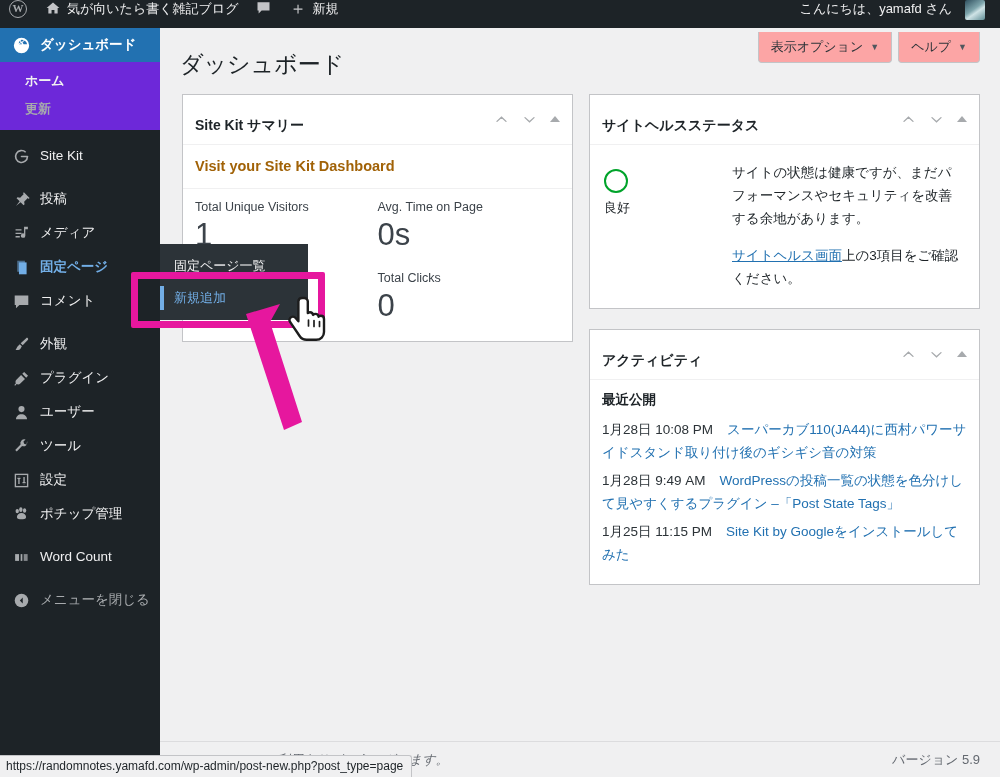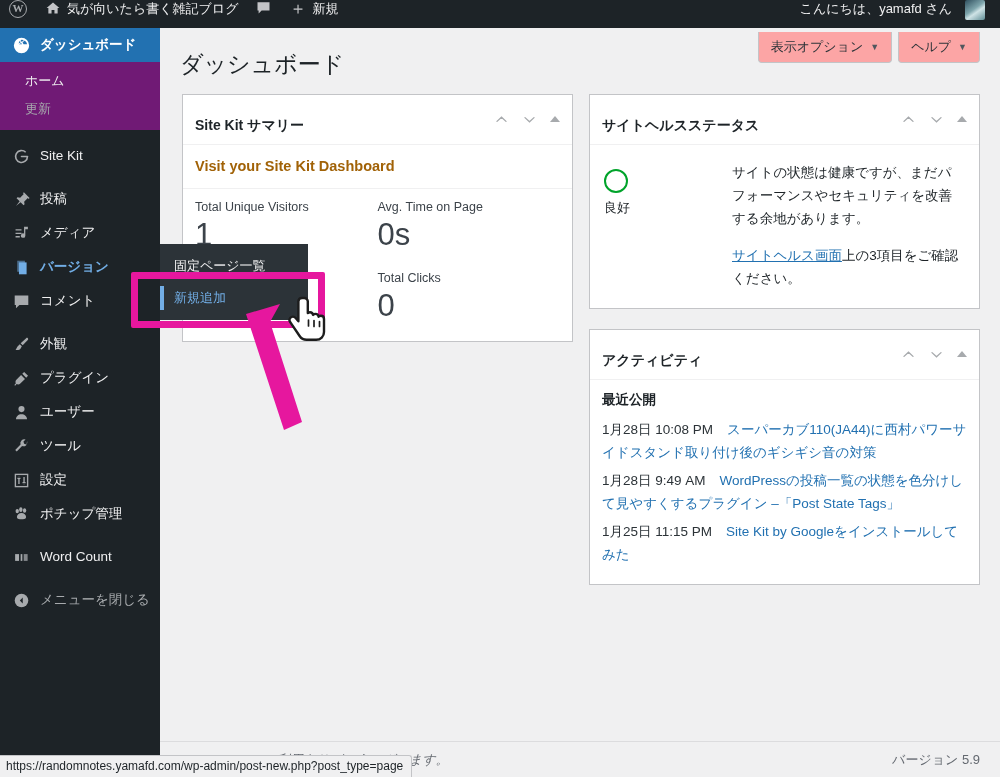--- a/index.html
+++ b/index.html
@@ -63,21 +63,21 @@
   .menu-item.current::after {
     content: ""; position: absolute; right: -8px; top: 50%;
     margin-top: -8px; border: 8px solid transparent;
     border-right-color: #f0f0f1; border-left: 0;
   }
   .menu-item.open-parent { background: #1d2327; color: #72aee6; font-weight: 600; }
   .menu-item.open-parent .micon { color: #72aee6; }
   .micon { width: 20px; display: inline-flex; align-items: center; justify-content: center; color: #a7aaad; }
   .micon svg { display: block; }
   .submenu-static {
-    background: #701a75; padding: 5px 0 7px 0;
+    background: #6d28d9; padding: 5px 0 7px 0; font-weight: bold;
   }
   .submenu-static a {
     display: block; color: #f0f0f1; font-size: 13px;
     padding: 5px 0 5px 25px; text-decoration: none;
   }
   .submenu-static a.dim { color: #a7aaad; }
   .menu-sep { height: 9px; }
   .collapse {
     display: flex; align-items: center; gap: 9px;
     height: 34px; padding-left: 11px; color: #a7aaad; font-size: 13.5px;
@@ -276,21 +276,21 @@
       <span class="mlabel">メディア</span>
     </div>
 
     <div class="menu-item open-parent">
       <span class="micon">
         <svg width="17" height="17" viewBox="0 0 20 20" fill="#72aee6">
             <path d="M5 2h9v13H5z" opacity=".55"></path>
             <path d="M7 4h9v14H7z"></path>
           </svg>
       </span>
-      <span class="mlabel">バージョン</span>
+      <span class="mlabel">固定ページ</span>
     </div>
 
     <div class="menu-item">
       <span class="micon">
         <svg width="17" height="17" viewBox="0 0 20 20" fill="#a7aaad">
             <path d="M2 3h16v11H7.5L3.5 18v-4H2z"></path>
           </svg>
       </span>
       <span class="mlabel">コメント</span>
     </div>

